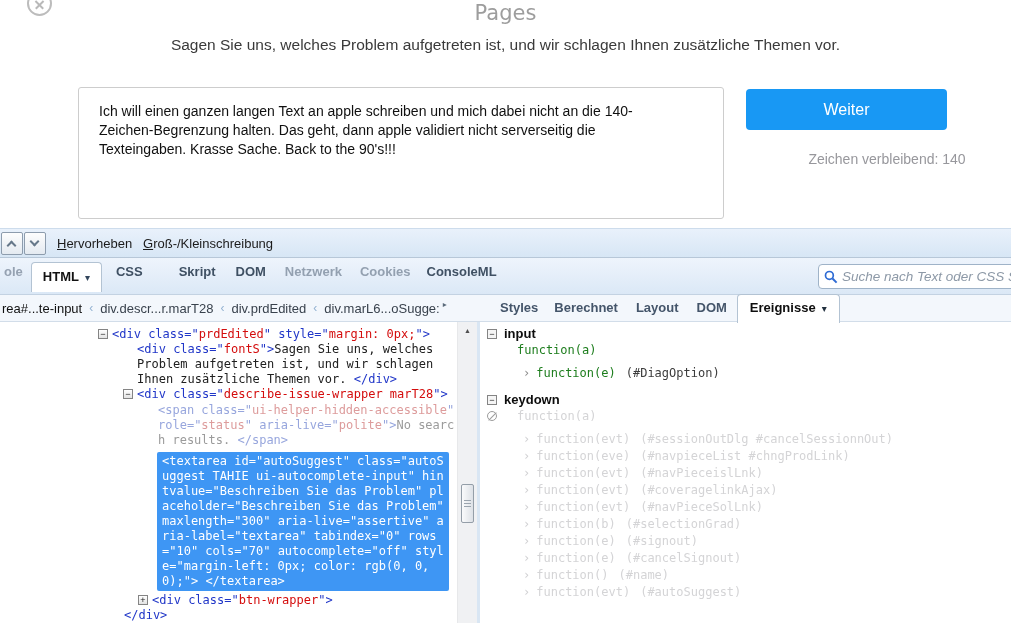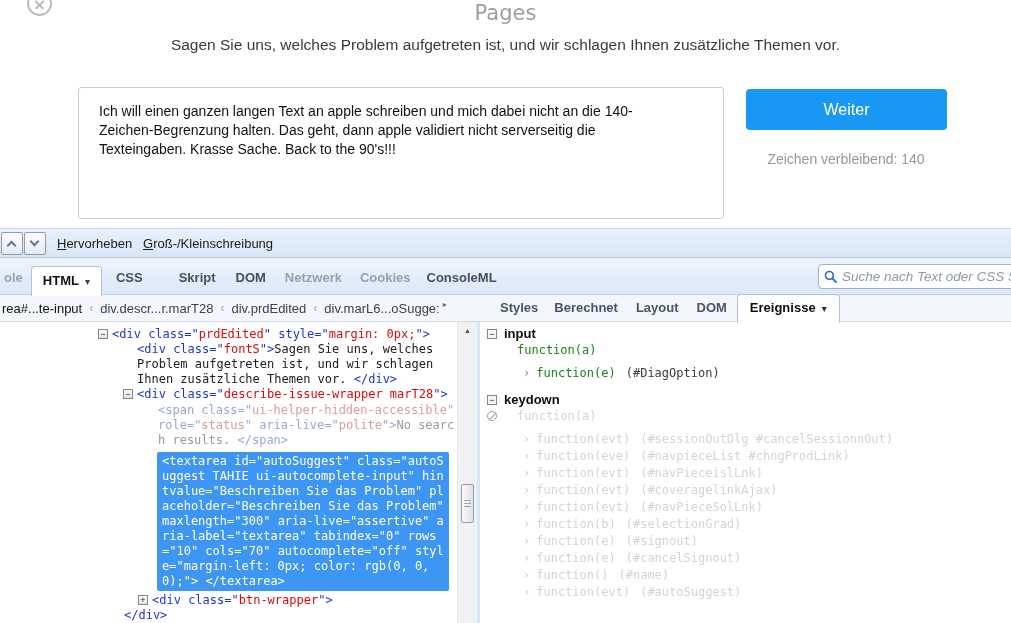--- a/index.html
+++ b/index.html
@@ -10,38 +10,38 @@
   .page-top{position:absolute;left:0;top:0;width:1011px;height:228px;background:#fff}
   .close{position:absolute;left:27px;top:-9px;width:25px;height:25px;border:2px solid #bcbcbc;border-radius:50%;cursor:pointer}
   .close::before,.close::after{content:"";position:absolute;left:5px;right:5px;top:50%;height:1.5px;background:#b9b9b9}
   .close::before{transform:rotate(45deg)}
   .close::after{transform:rotate(-45deg)}
   .page-title{position:absolute;top:1px;left:0;right:0;text-align:center;font-size:21px;color:#9d9d9d;font-family:"DejaVu Sans",sans-serif}
   .page-subtitle{position:absolute;top:36px;left:0;right:0;text-align:center;font-size:15.5px;color:#3a3a3a}
   .issue-card{position:absolute;left:78px;top:87px;width:646px;height:132px;border:1px solid #cdcdcd;border-radius:3px;background:#fff;cursor:text}
   .issue-text{width:580px;padding:14px 0 0 20px;font-size:14px;line-height:19px;color:#101010}
   .weiter{position:absolute;left:746px;top:89px;width:201px;height:41px;background:#1898f4;border:none;border-radius:4px;color:#fff;font-size:16px;font-family:inherit;cursor:pointer}
-  .remaining{position:absolute;left:721px;top:151px;width:250px;text-align:center;font-size:14px;color:#97979c}
+  .remaining{position:absolute;left:762px;top:151px;width:250px;text-align:center;font-size:14px;color:#97979c}
 
   
   .findbar{position:absolute;left:0;top:228px;width:1011px;height:30px;background:linear-gradient(#e9f1fb,#d7e6f5);border-top:1px solid #cddcec;border-bottom:1px solid #b7c7d8}
   .nav-btn{position:absolute;top:3px;width:22px;height:23px;background:linear-gradient(#fdfdfd,#e4eaf1);border:1px solid #8d9cad;border-radius:2px;cursor:pointer}
   .nav-btn.prev{left:1px}
   .nav-btn.next{left:24px}
   .chev{position:absolute;left:6px;width:7px;height:7px;border-right:2px solid #66788a;border-bottom:2px solid #66788a}
   .chev.up{top:9px;transform:rotate(-135deg)}
   .chev.down{top:5px;transform:rotate(45deg)}
   .find-label{position:absolute;top:7px;font-size:13px;color:#1b1b1b;cursor:default}
   .find-label.hl{left:57px}
   .find-label.case{left:143px}
   .find-label u{text-decoration:underline}
 
   
   .tabbar{position:absolute;left:0;top:258px;width:1011px;height:37px;background:linear-gradient(#eef4fc,#dbe8f6);border-bottom:1px solid #c3d2e2}
-  .tabs{position:absolute;left:0;top:0;height:37px;display:flex;align-items:flex-end}
+  .tabs{position:absolute;left:0;top:0;height:37px;display:flex;align-items:center}
   .tab{font-size:13px;font-weight:bold;color:#3f5063;padding:0 2px 10px;white-space:nowrap;cursor:pointer}
   .tab.partial{color:#95a1b1;margin-left:2px}
   .tab.dim{color:#93a0b0}
   .tab.active{background:#fff;border:1px solid #b3c3d3;border-bottom:none;border-radius:4px 4px 0 0;height:30px;line-height:28px;padding:0 11px;color:#121212;margin-bottom:-1px;z-index:2}
   .tabs .tab:nth-child(2){margin-left:6px}
   .tabs .tab:nth-child(3){margin-left:12px}
   .tabs .tab:nth-child(4){margin-left:32px}
   .tabs .tab:nth-child(5){margin-left:16px}
   .tabs .tab:nth-child(6){margin-left:15px}
   .tabs .tab:nth-child(7){margin-left:14px}

